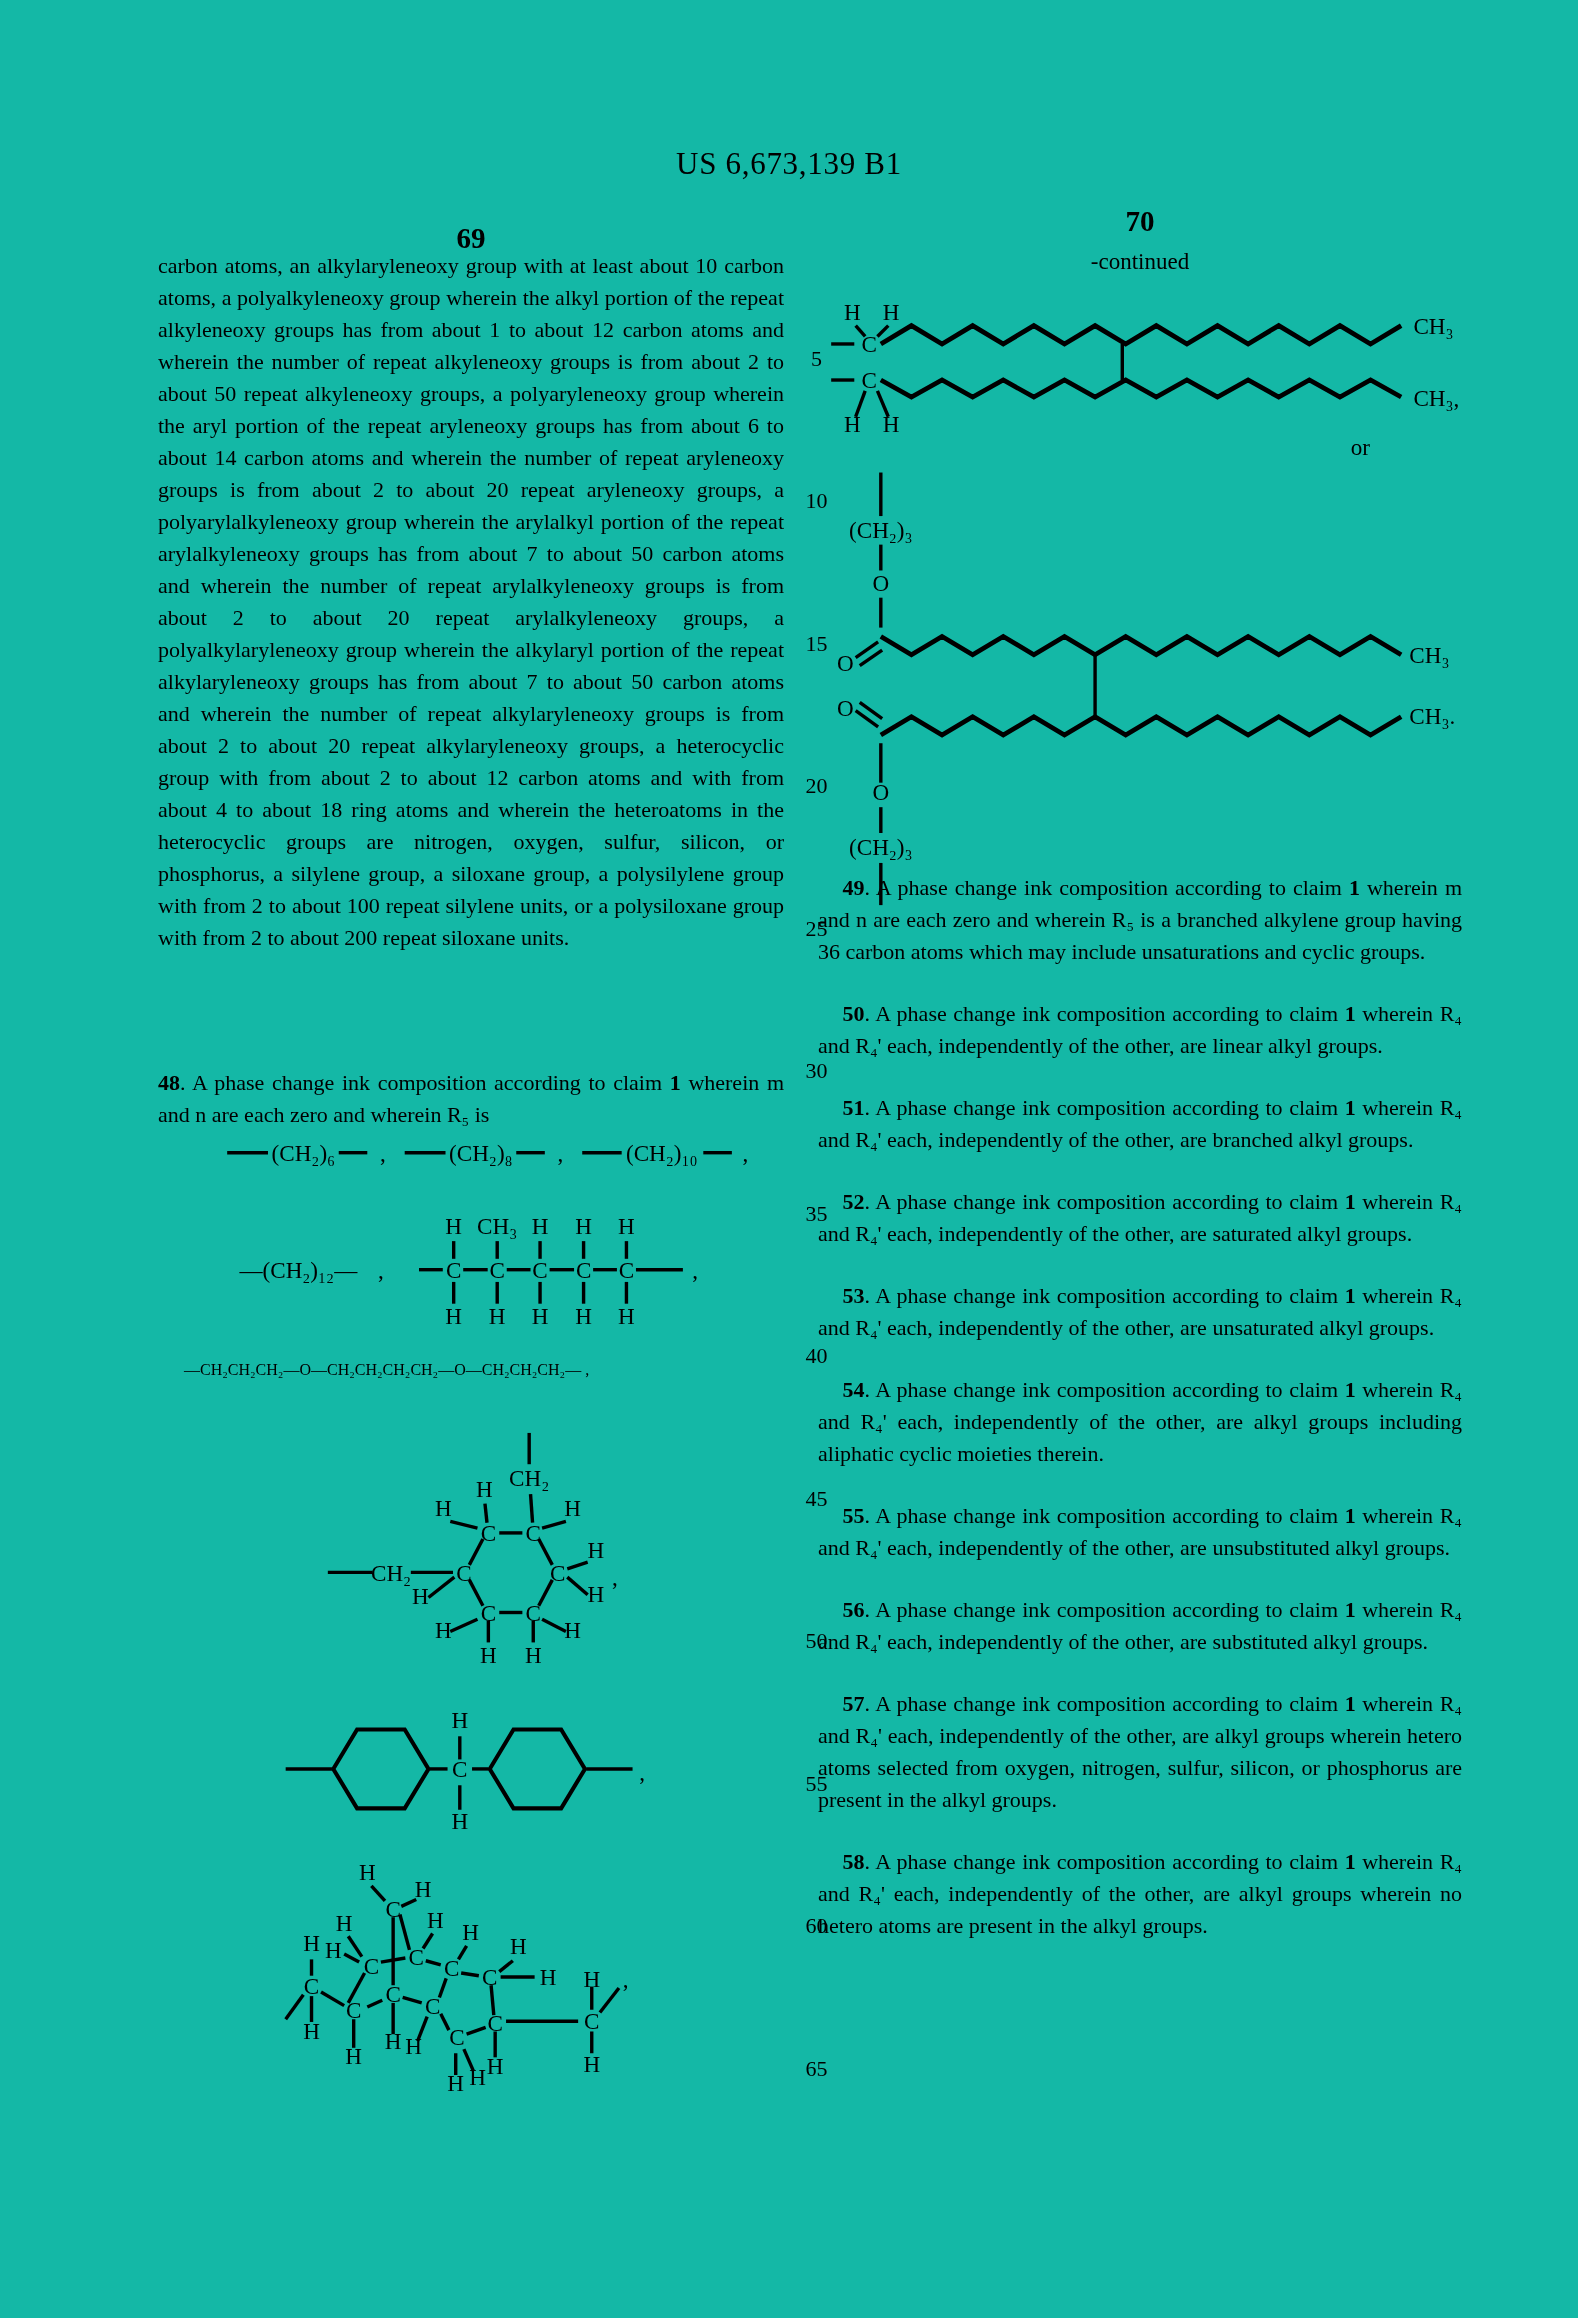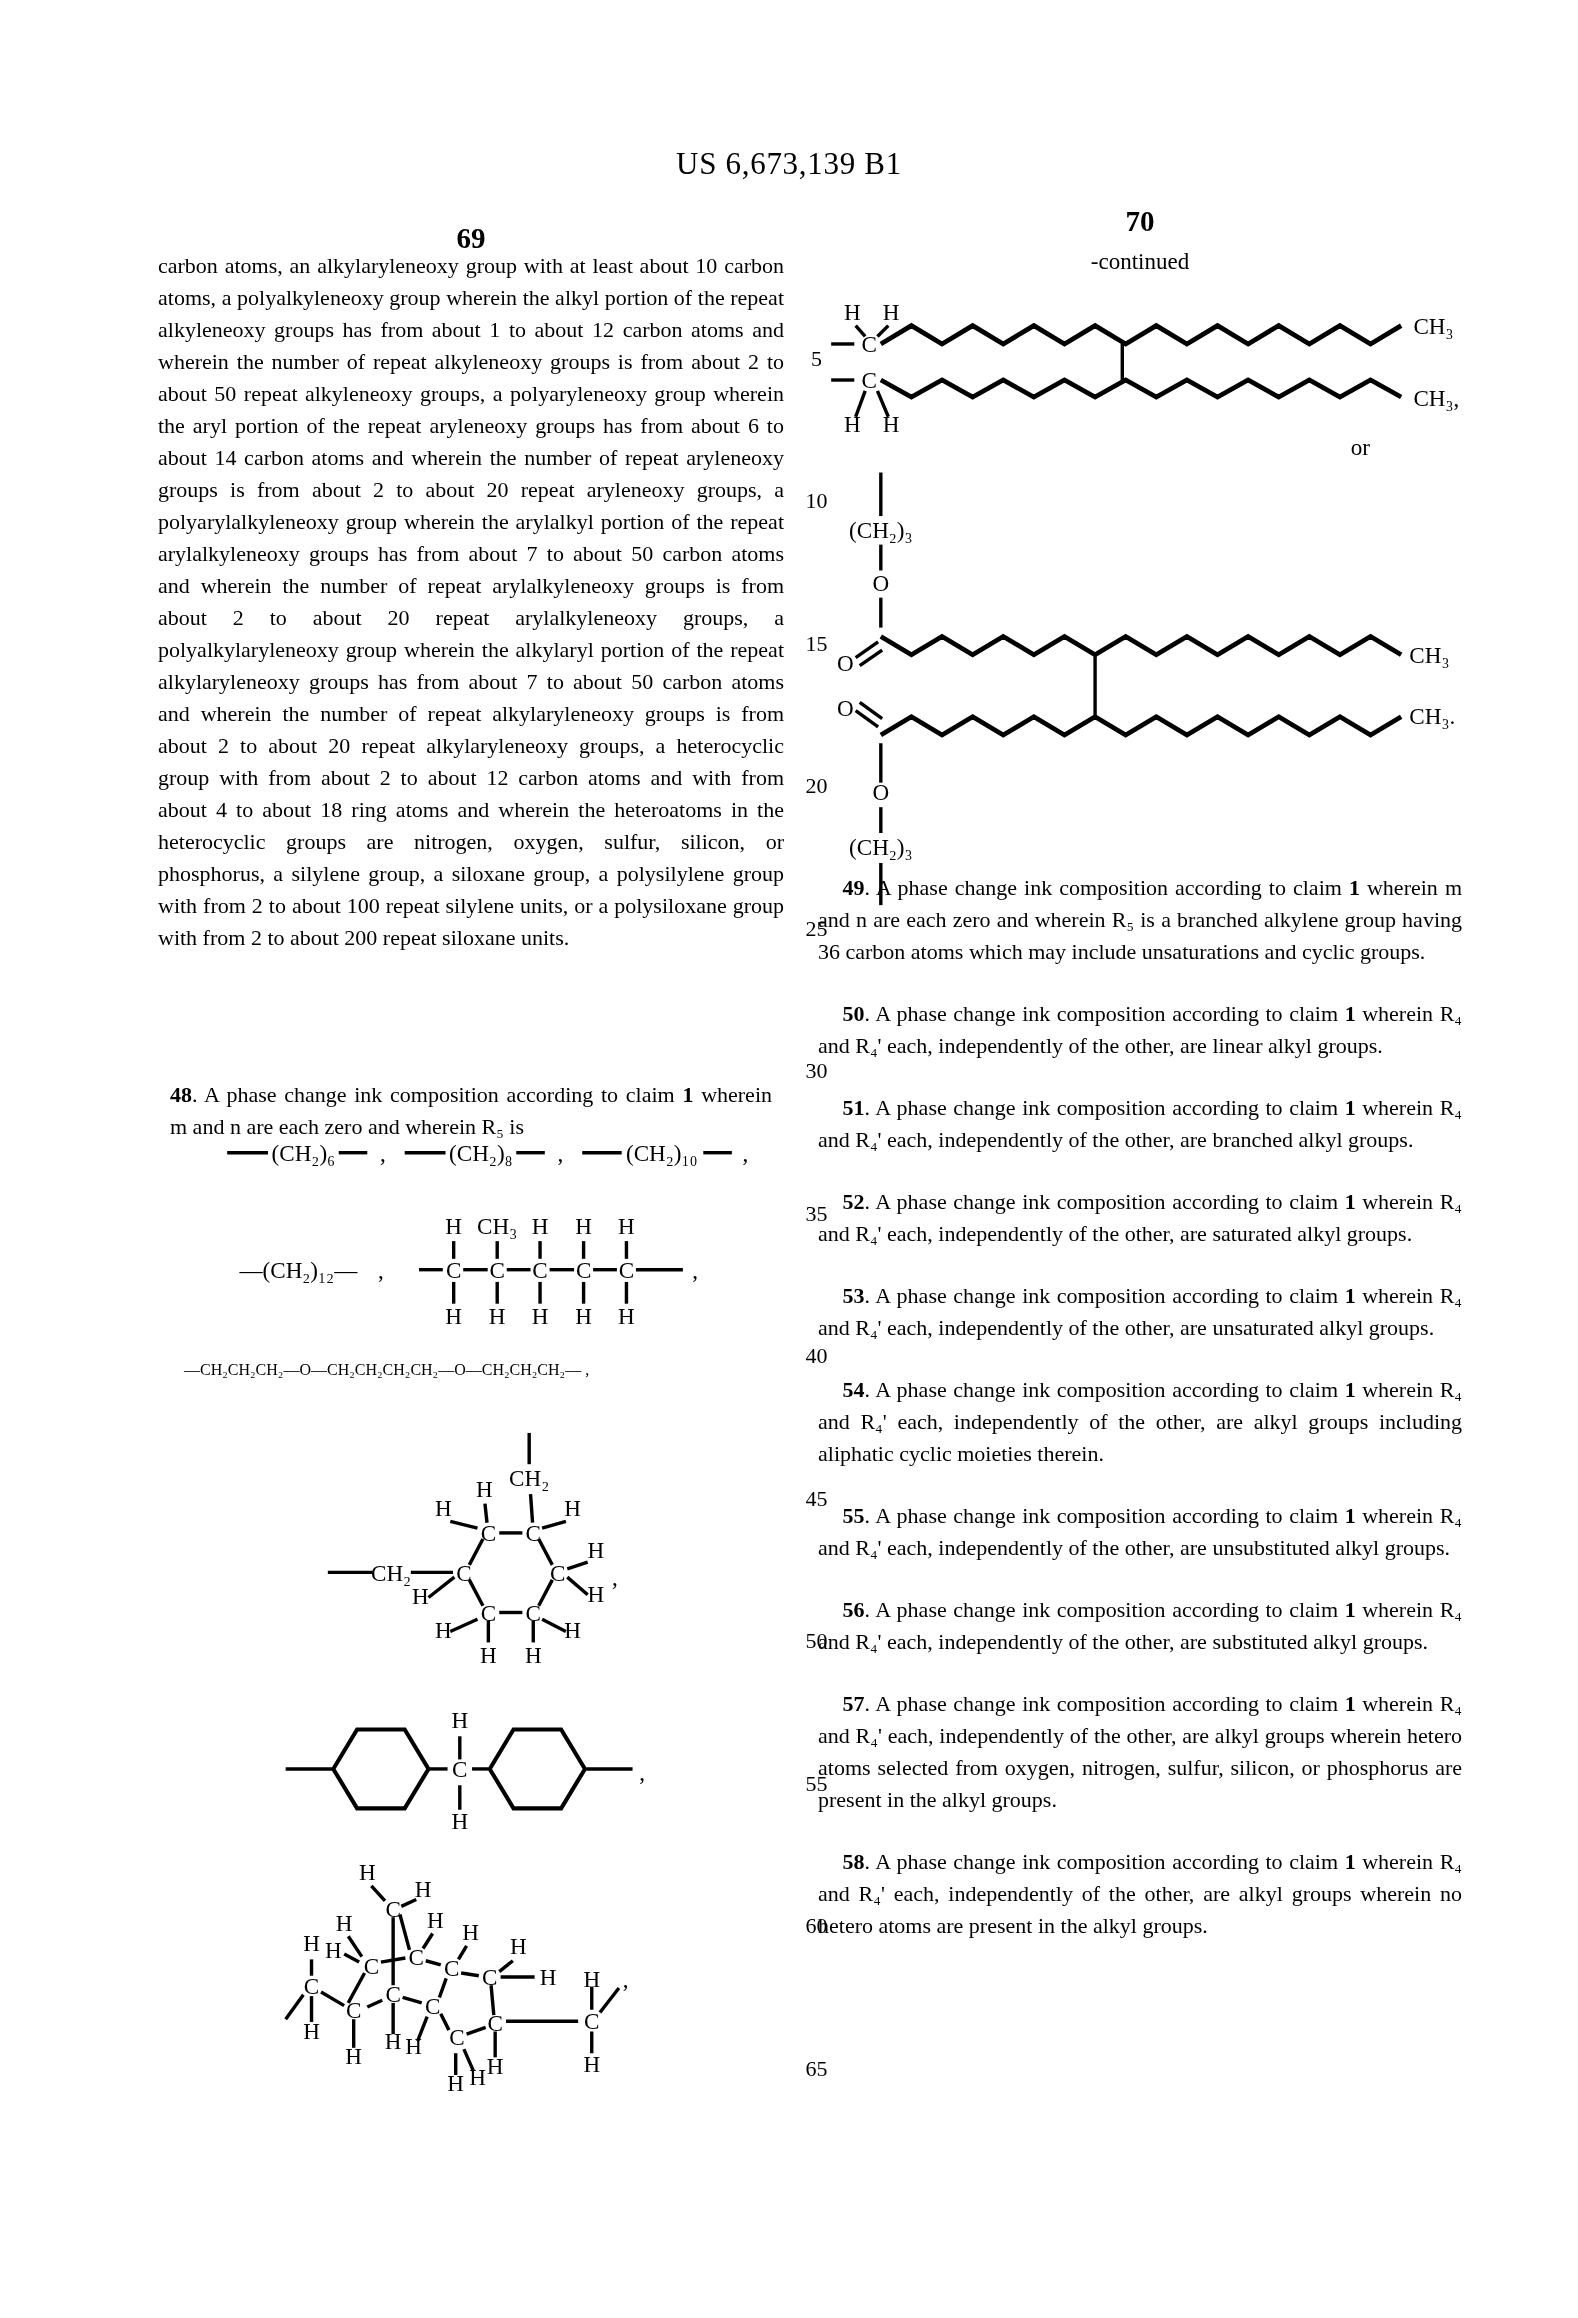--- a/index.html
+++ b/index.html
@@ -1,28 +1,28 @@
 <!DOCTYPE html>
 <html style="font-size:11px"><head>
 <meta charset="utf-8">
 <style>
   html,body{margin:0;padding:0;background:#888;}
-  .page{position:relative;width:1578px;height:2319px;background:#ffffff;color:#000;
+  .page{position:relative;width:1578px;height:2319px;background:#14b8a6;color:#000;
         font-family:"Liberation Serif","DejaVu Serif",serif;overflow:hidden;}
   .abs{position:absolute;}
   .center{text-align:center;}
   .patent-no{left:0;top:146px;width:1578px;font-size:31px;letter-spacing:0.7px;}
   .pgnum{font-size:29px;font-weight:bold;}
   .pg69{left:158px;top:222px;width:626px;}
   .pg70{left:818px;top:205px;width:644px;text-align:center;}
   .continued{left:818px;top:249px;width:644px;font-size:23px;}
   .body-text{font-size:22px;line-height:32px;text-align:justify;}
   .leftpar{left:158px;top:250px;width:626px;}
   .claim48{left:158px;top:1067px;width:626px;}
-  .claim48 p,.rclaims p{margin:12px;}
+  .claim48 p,.rclaims p{margin:0;}
   .claim{text-indent:24.5px;margin:0 0 30px 0 !important;}
   .rclaims{left:818px;top:872px;width:644px;}
   .linenums span{position:absolute;left:786px;width:61px;text-align:center;
                  font-size:22px;}
   .structrow{font-size:16px;white-space:nowrap;}
   .row3{left:184px;top:1361px;width:612px;}
   svg.mol{position:absolute;left:0;top:0;pointer-events:none;}
   svg.mol text{font-family:"Liberation Serif","DejaVu Serif",serif;fill:#000;}
 </style>
 </head>

